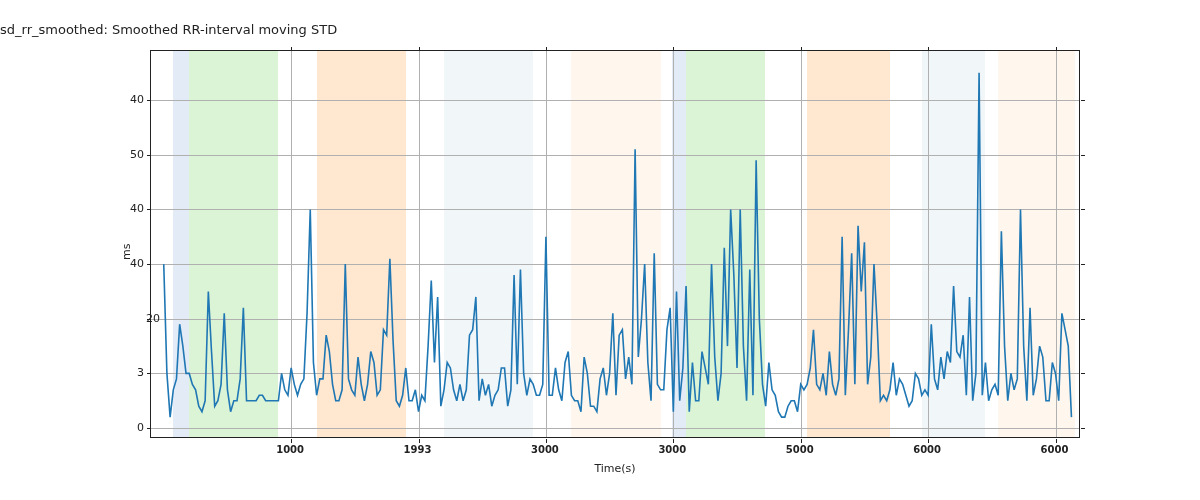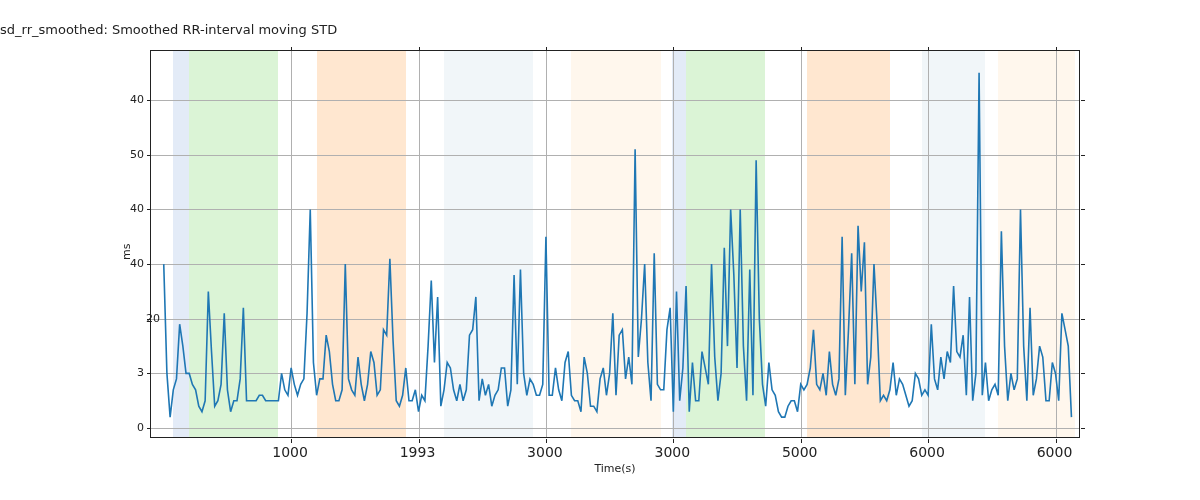--- a/index.html
+++ b/index.html
@@ -50,24 +50,25 @@
   .grid-h { height: 1px; width: 100%; left: 0; }
   .grid-v { width: 1px;  height: 100%; top: 0; }
   .tick-x, .tick-y {
     position: absolute;
     background: #222;
   }
   .tick-x { width: 1px; height: 4px; }
   .tick-y { width: 4px; height: 1px; }
   .tk-x-label {
     position: absolute;
-    font-size: 14px;
+    font-size: 10px;
     color: #222;
     transform: translateX(-50%);
     white-space: nowrap;
+    font-weight: bold;
   }
   .tk-y-label {
     position: absolute;
     font-size: 11px;
     color: #222;
     transform: translateY(-50%);
     text-align: right;
   }
   .ylabel {
     position: absolute;

